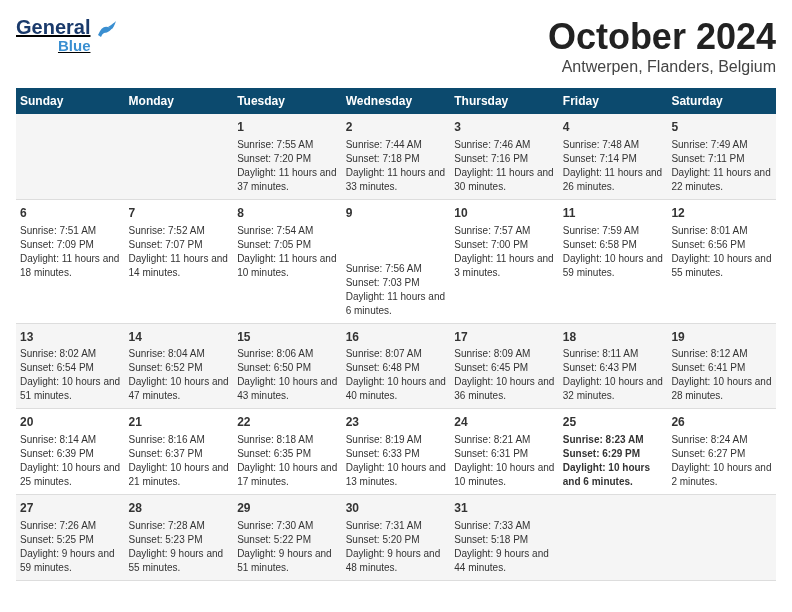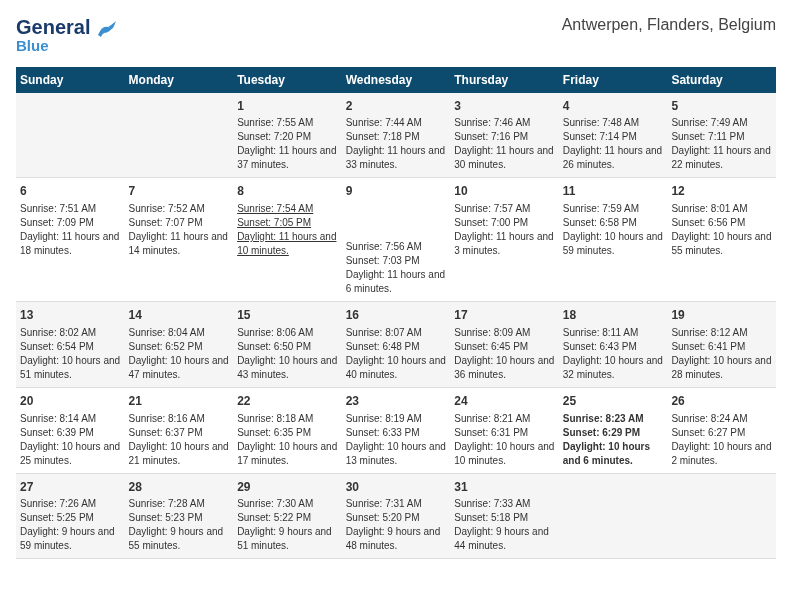--- a/index.html
+++ b/index.html
@@ -74,31 +74,32 @@
       font-size: 10px;
       color: #333;
     }
   </style>
 </head>
 <body>
 
 <div class="header-section">
   <div class="logo">
     <div style="display:flex;align-items:center;gap:2px;">
-      <div style="display:flex;flex-direction:column;align-items:flex-start;">
+      <div style="display:flex;flex-direction:column;align-items:flex-end;text-decoration:underline;">
         <span style="font-size:20px;font-weight:bold;color:#1a3a6b;line-height:1.1;">General</span>
         <span style="font-size:15px;font-weight:bold;color:#3a8fd1;line-height:1.1;">Blue</span>
       </div>
       <svg width="22" height="22" viewBox="0 0 22 22" style="margin-left:2px;margin-top:-6px;">
         <path d="M4 14 Q8 4 14 6 Q18 8 20 4 Q16 12 10 12 Q8 13 7 16 Z" fill="#3a8fd1"></path>
         <path d="M14 6 Q20 2 22 0 Q20 6 18 8 Z" fill="#3a8fd1"></path>
       </svg>
     </div>
   </div>
   <div class="title-section">
+    <div class="month-title">October 2024</div>
     <div class="location-title">Antwerpen, Flanders, Belgium</div>
   </div>
 </div>
 
 <table>
   <thead>
     <tr id="weekday-header">
         <th>Sunday</th>
         <th>Monday</th>
         <th>Tuesday</th>
@@ -151,21 +152,21 @@
 Daylight: 11 hours and 18 minutes.</div>
         </td>
         <td>
           <span class="day-number">7</span>
           <div class="day-info" style="white-space: pre-line;">Sunrise: 7:52 AM
 Sunset: 7:07 PM
 Daylight: 11 hours and 14 minutes.</div>
         </td>
         <td>
           <span class="day-number">8</span>
-          <div class="day-info" style="white-space: pre-line; text-decoration: underline;">Sunrise: 7:54 AM
+          <div class="day-info" style="white-space: pre-line;">Sunrise: 7:54 AM
 Sunset: 7:05 PM
 Daylight: 11 hours and 10 minutes.</div>
         </td>
         <td>
           <span class="day-number">9</span>
           <div class="day-info" style="white-space: pre-line; margin-top: 40px;">Sunrise: 7:56 AM
 Sunset: 7:03 PM
 Daylight: 11 hours and 6 minutes.</div>
         </td>
         <td>

